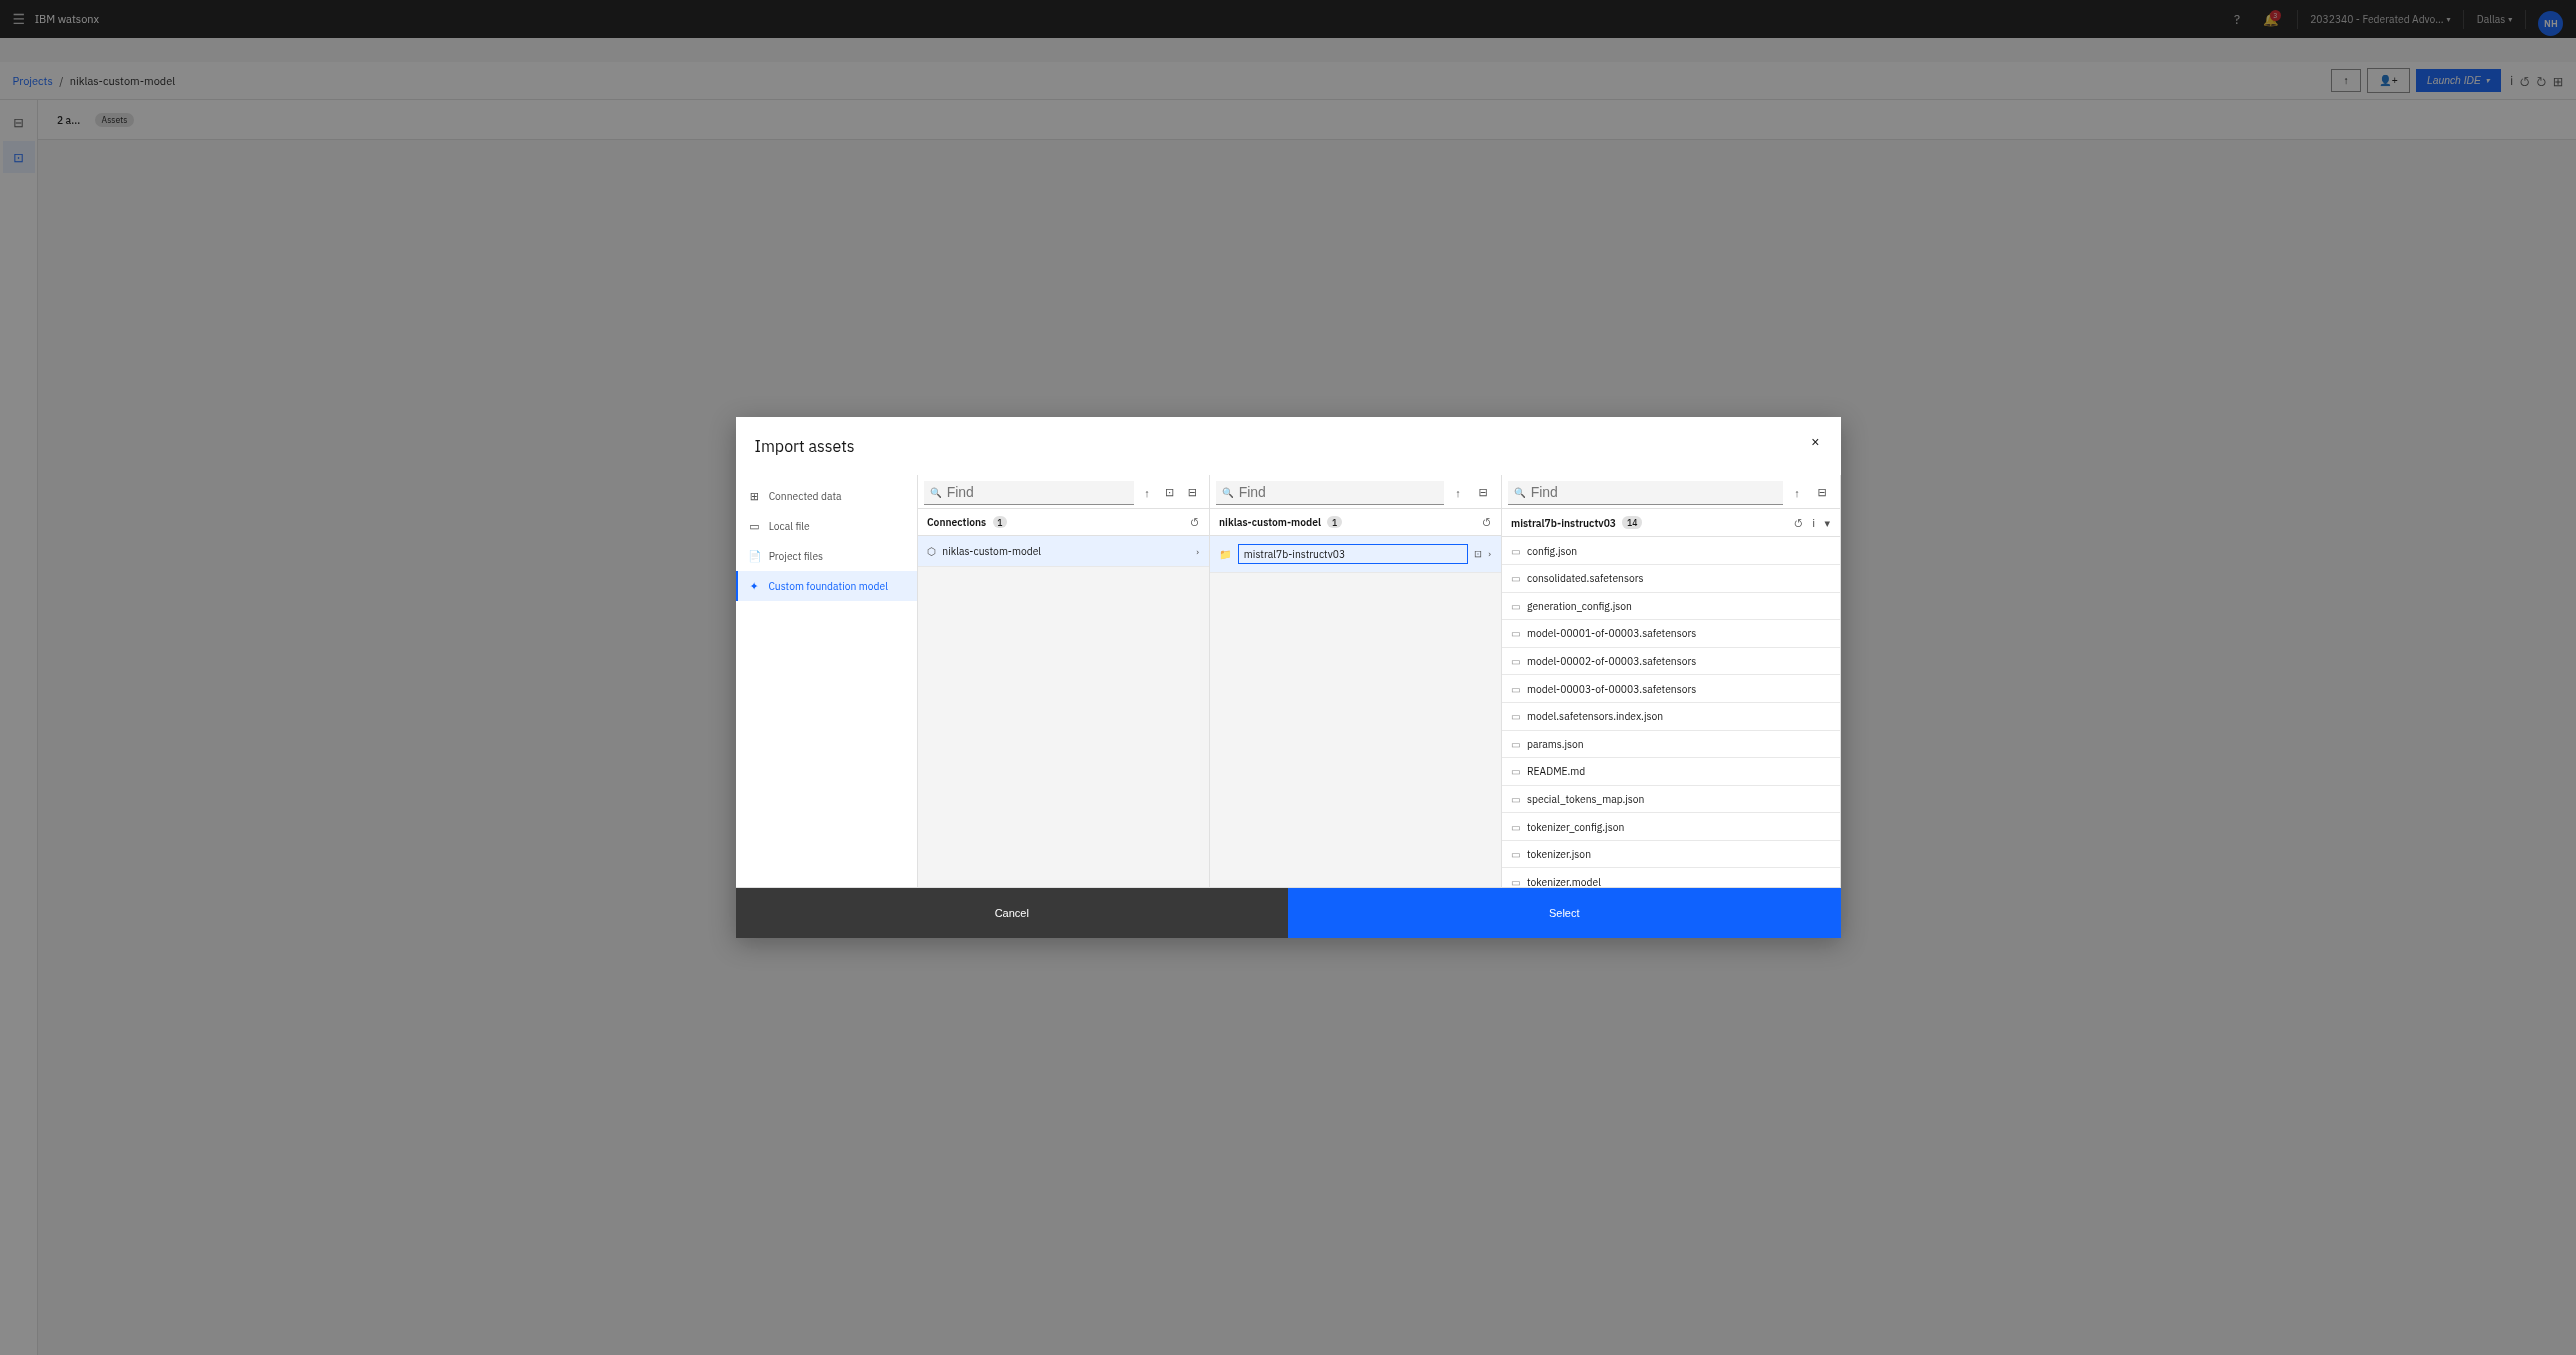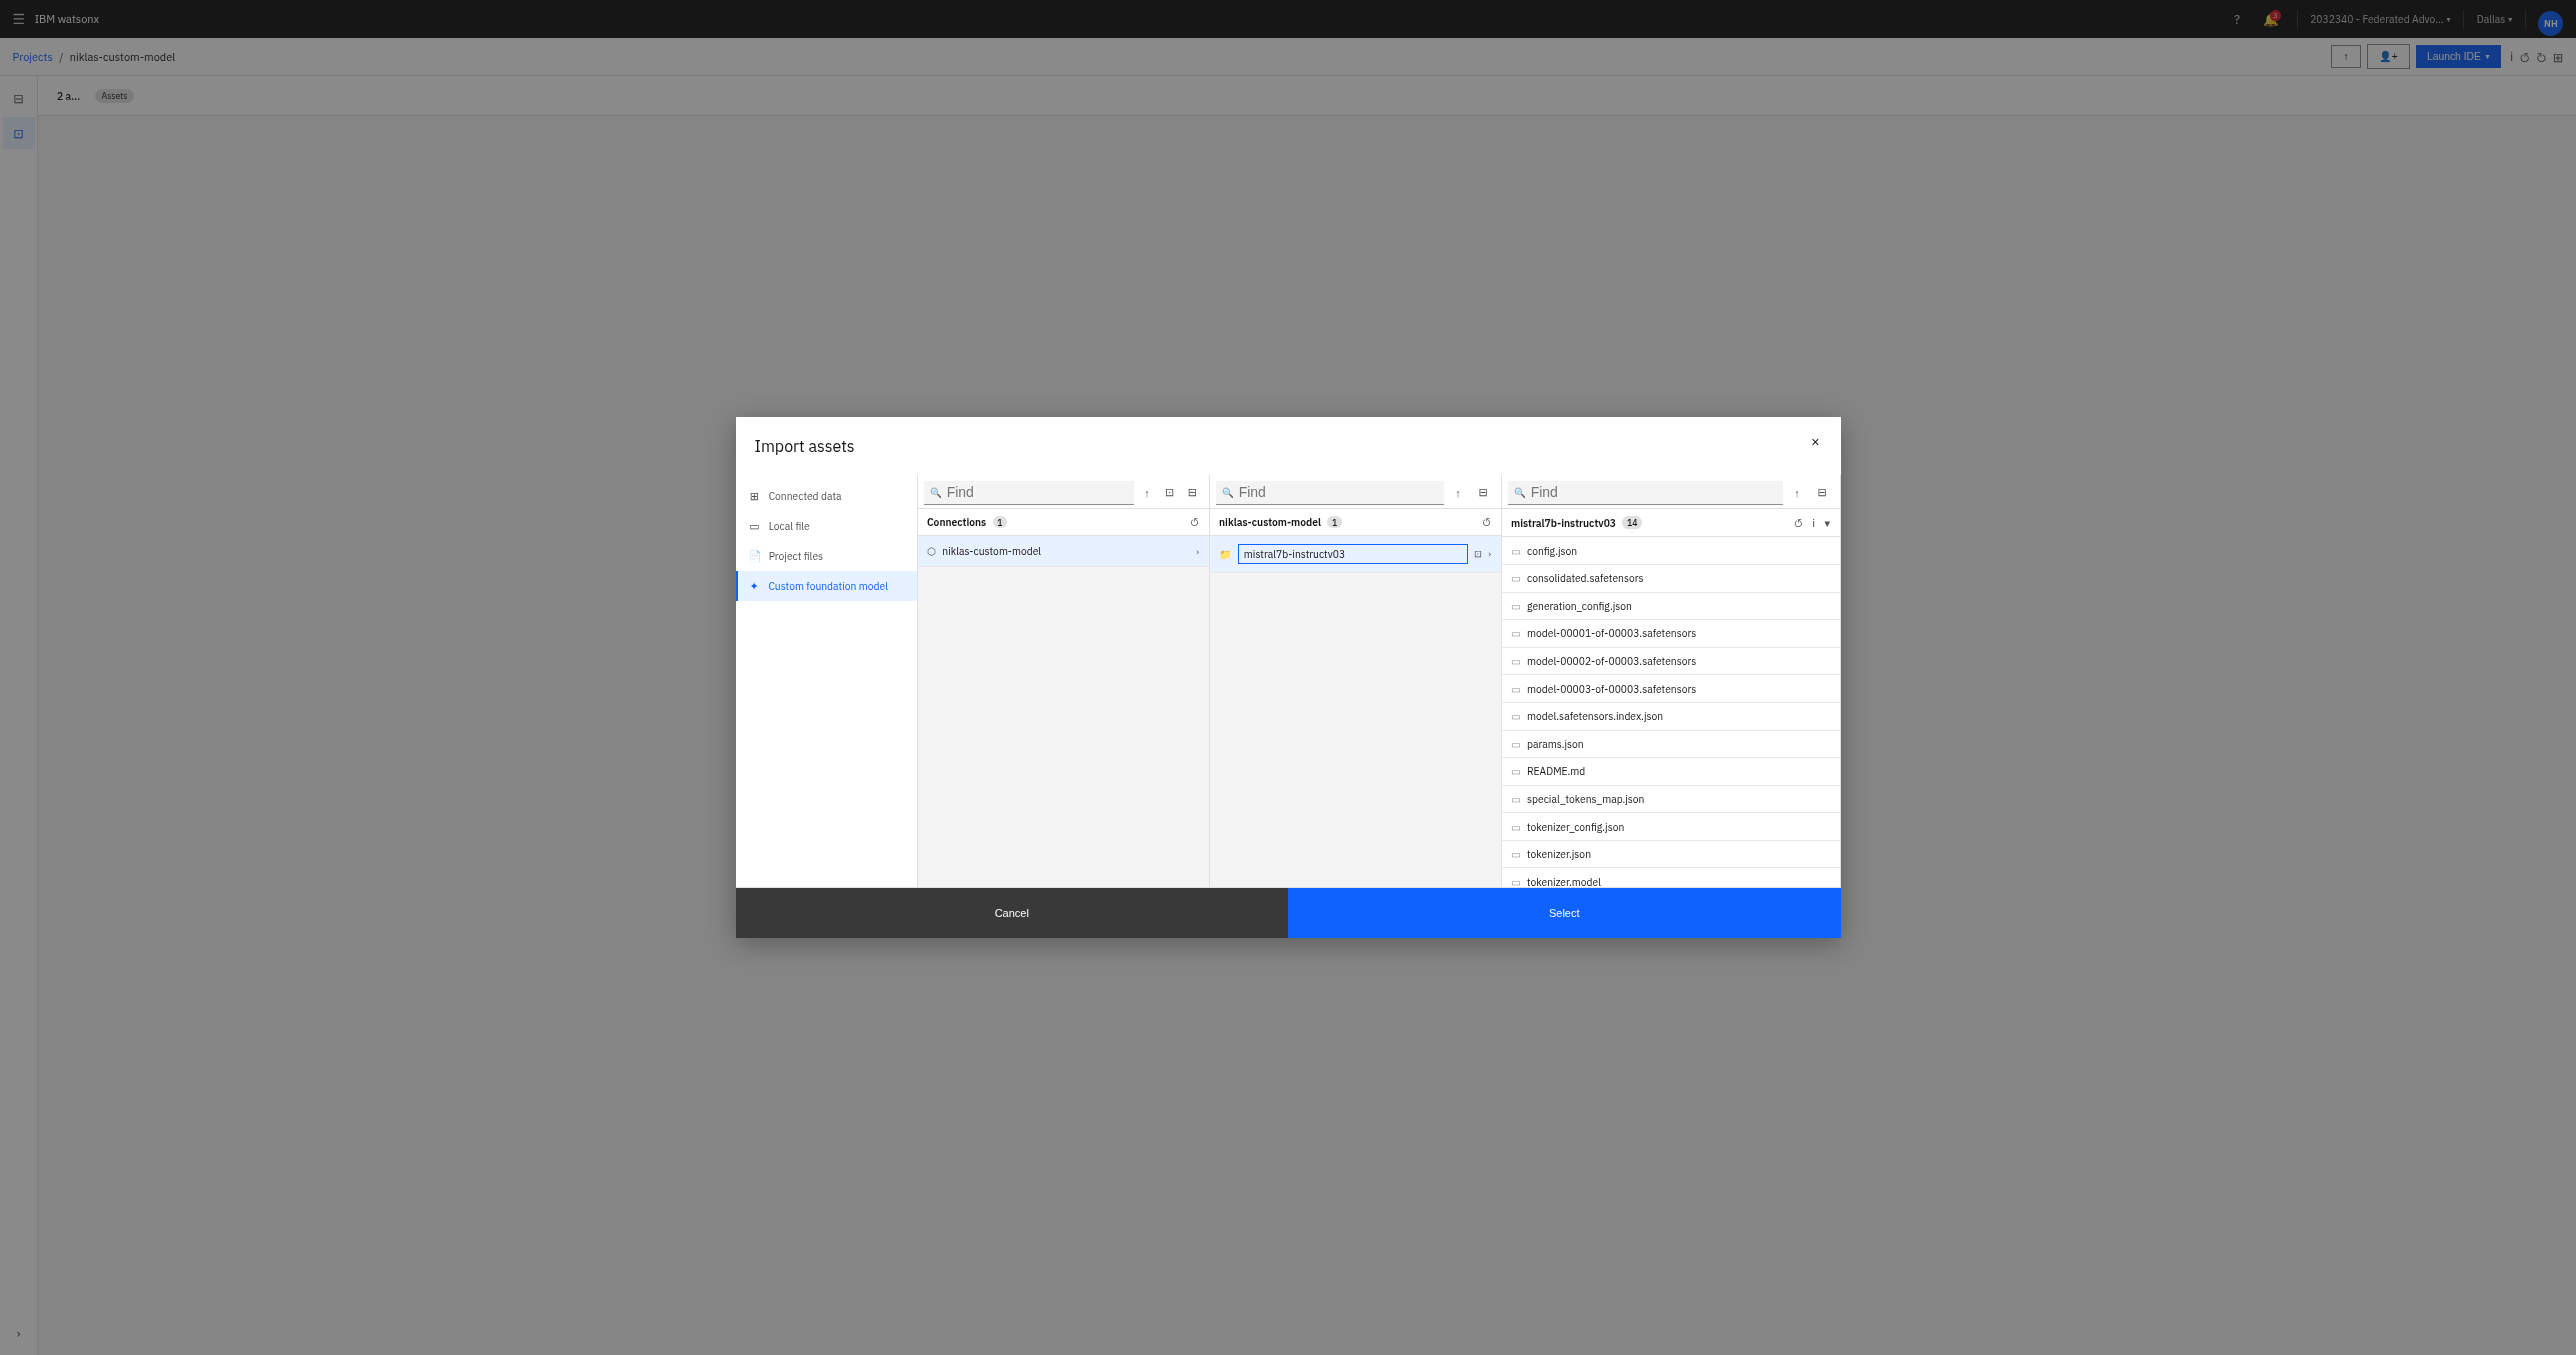--- a/index.html
+++ b/index.html
@@ -27,28 +27,29 @@
     
     .breadcrumb-bar {
       background: #fff;
       border-bottom: 0.8px solid #e0e0e0;
       height: 38px;
       display: flex;
       align-items: center;
       padding: 0 12.6px;
       gap: 6.3px;
       position: relative;
+      margin-top: 24px;
     }
     .breadcrumb-link { color: #0f62fe; font-size: 11px; cursor: pointer; text-decoration: none; }
     .breadcrumb-sep { color: #525252; font-size: 11px; }
     .breadcrumb-current { color: #161616; font-size: 11px; }
     .breadcrumb-spacer { flex: 1; }
     .breadcrumb-actions { display: flex; align-items: center; gap: 6.3px; }
     .btn-secondary { background: transparent; border: 0.8px solid #8d8d8d; color: #161616; padding: 4.7px 11px; font-size: 10.3px; cursor: pointer; display: flex; align-items: center; gap: 4.7px; }
-    .btn-primary { background: #0f62fe; border: none; color: #fff; padding: 6px 11px; font-size: 10.3px; cursor: pointer; display: flex; align-items: center; gap: 4.7px; }
+    .btn-primary { background: #0f62fe; border: none; color: #fff; padding: 6px 11px; font-size: 10.3px; cursor: pointer; display: flex; align-items: center; gap: 4.7px; font-style: italic; }
 
     
     .main-layout {
       display: flex;
       height: calc(100vh - 76px);
       overflow: hidden;
       position: relative;
     }
 
     

